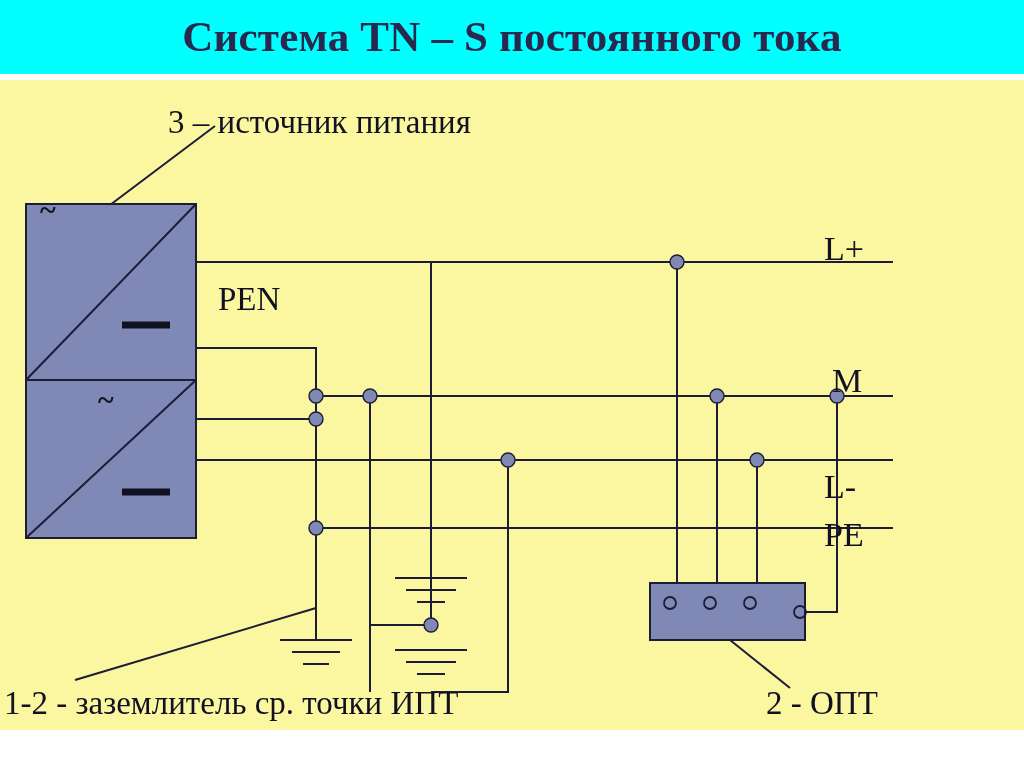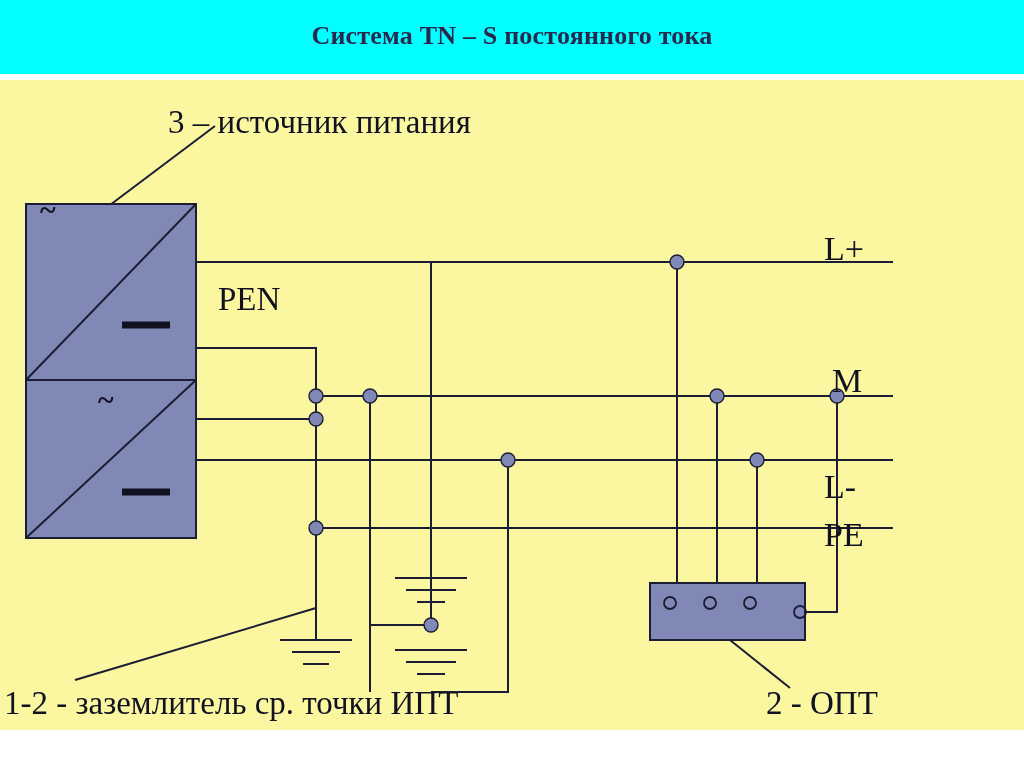--- a/index.html
+++ b/index.html
@@ -28,21 +28,21 @@
     width: 1024px;
     height: 74px;
     background: #00ffff;
     display: flex;
     align-items: center;
     justify-content: center;
   }
   #title-text {
     font-family: "Liberation Serif", "DejaVu Serif", serif;
     font-weight: bold;
-    font-size: 26px;
+    font-size: 43px;
     color: #292950;
     letter-spacing: 0.2px;
     white-space: nowrap;
     line-height: 1;
     margin-top: -2px;
   }
   
   #canvas-wrap {
     position: absolute;
     left: 0;

